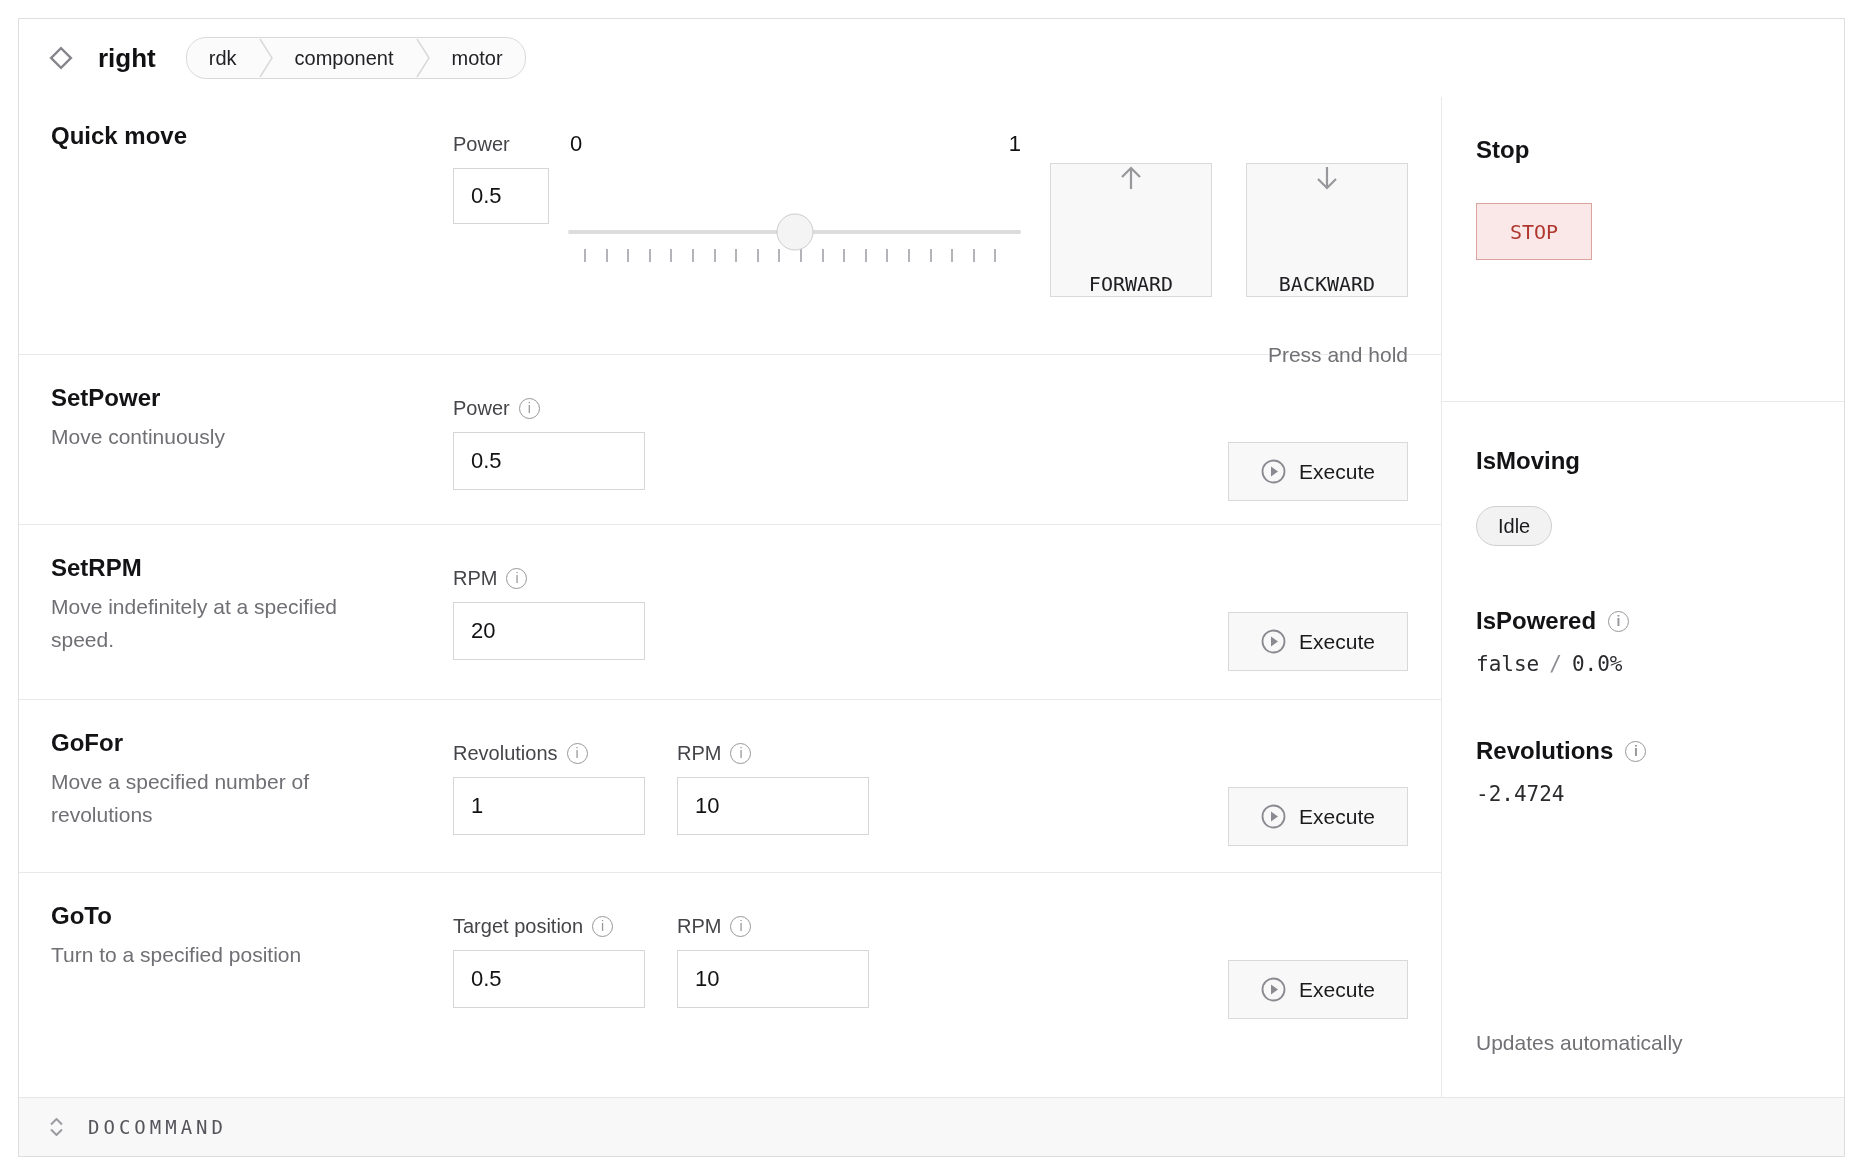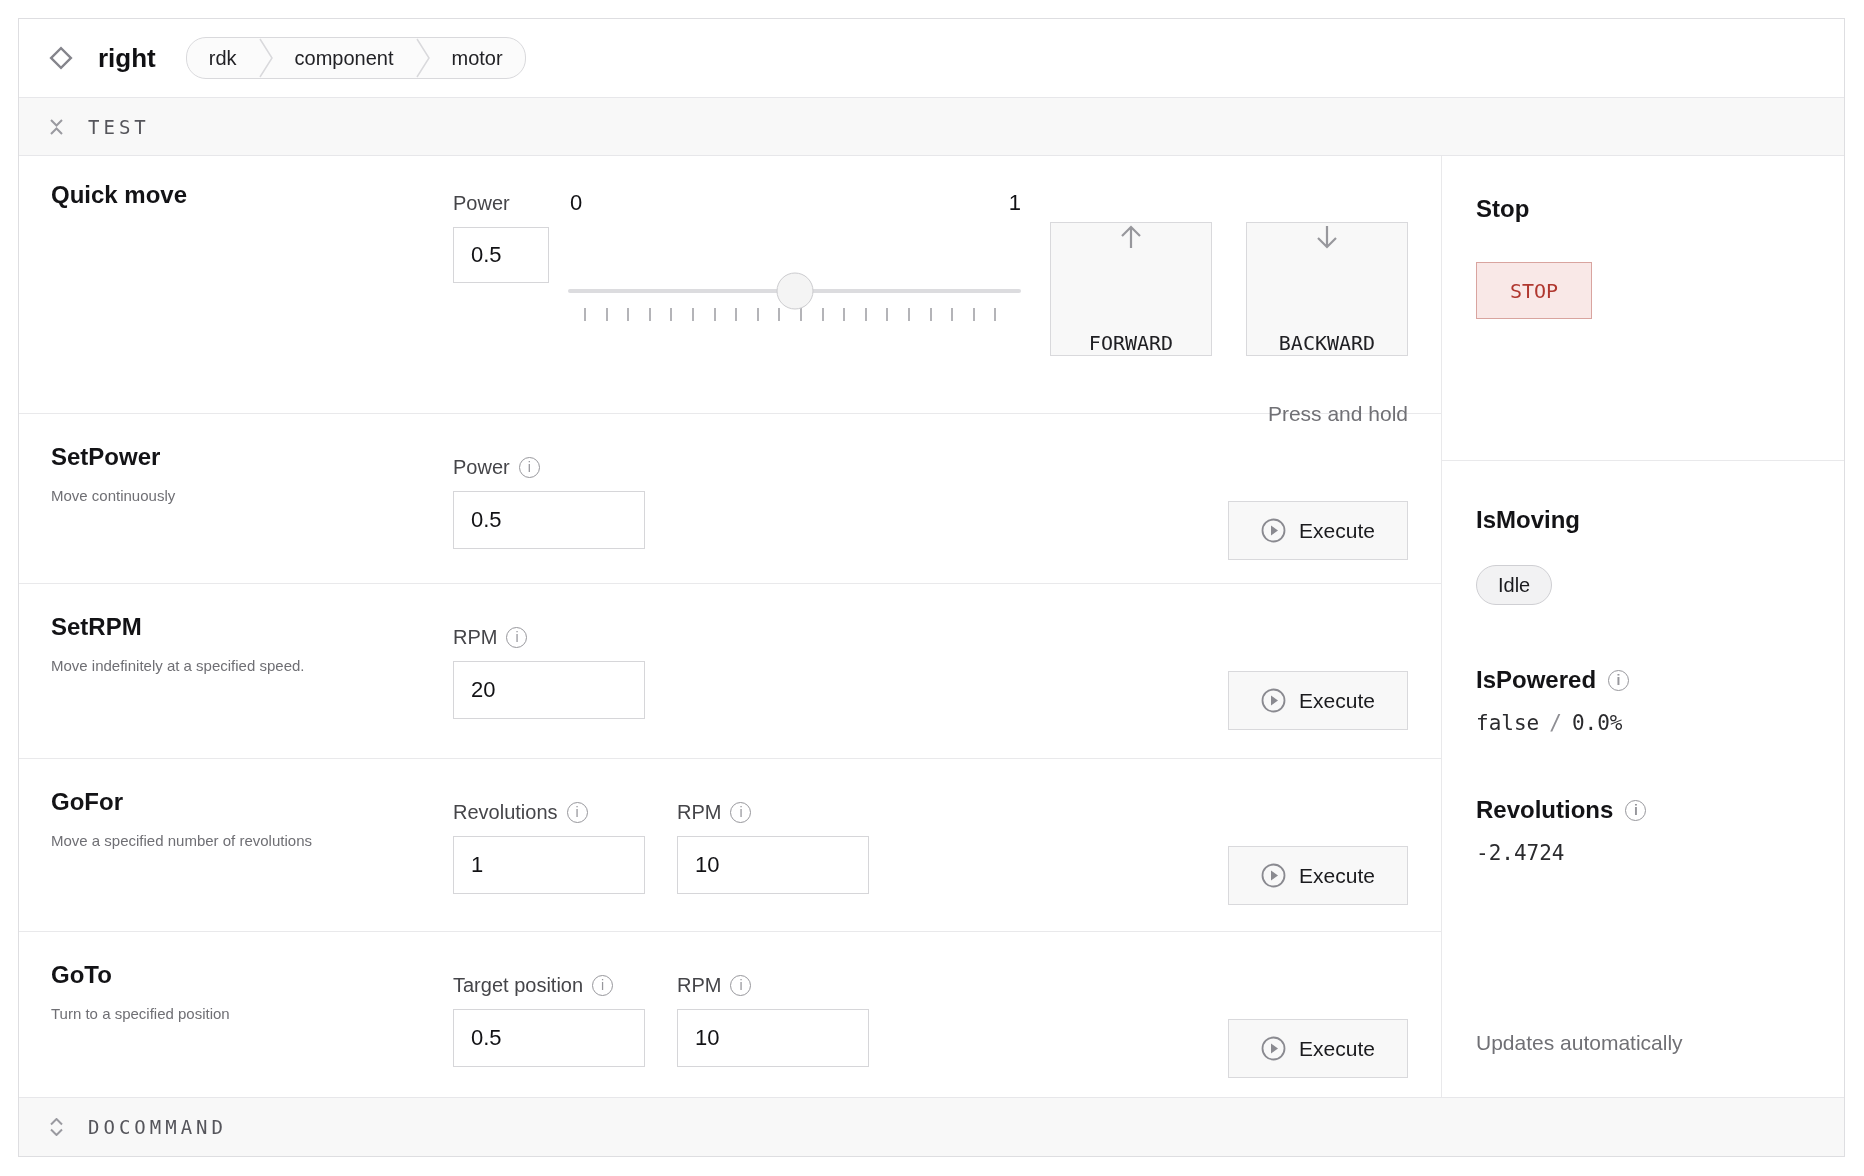--- a/index.html
+++ b/index.html
@@ -24,21 +24,21 @@
   .bar-label{font-family:"DejaVu Sans Mono",monospace;font-size:19px;letter-spacing:4px;color:#55555b;}
 
   
   .content{flex:1;display:flex;min-height:0;}
   .main{flex:1;display:flex;flex-direction:column;border-right:1px solid #e9e9eb;min-width:0;}
   .row{display:flex;align-items:flex-start;border-bottom:1px solid #e9e9eb;
        padding:0 33px 0 32px;box-sizing:border-box;}
   .row:last-child{border-bottom:none;flex:1;}
   .row-left{width:402px;flex:none;padding-top:28px;}
   .row-title{font-size:24px;font-weight:700;color:#131316;line-height:30px;}
-  .row-desc{font-size:15px;color:#6f6f74;line-height:33px;margin-top:7px;max-width:340px;}
+  .row-desc{font-size:21px;color:#6f6f74;line-height:33px;margin-top:7px;max-width:340px;}
   .fields{display:flex;gap:32px;padding-top:39px;}
   .field label{display:block;font-size:20px;color:#454549;line-height:28px;margin-bottom:10px;
                display:flex;align-items:center;gap:9px;}
   .tin{width:192px;height:58px;border:1px solid #d6d6d9;background:#fff;box-sizing:border-box;
        font-family:"Liberation Sans",sans-serif;font-size:22px;color:#121215;padding:0 0 0 17px;outline:none;}
   .info{width:21px;height:21px;border:1.5px solid #97979c;border-radius:50%;box-sizing:border-box;
         display:inline-flex;align-items:center;justify-content:center;color:#97979c;flex:none;}
   .info::after{content:"i";font-size:14px;font-family:"Liberation Sans",sans-serif;}
   .exec-wrap{margin-left:auto;margin-top:87px;}
   .exec{width:178px;height:57px;background:#f8f8f8;border:1px solid #d9d9dc;display:flex;
@@ -107,29 +107,20 @@
         <span class="crumb">component</span>
         <span class="crumb-sep">
           <svg width="14" height="40" viewBox="0 0 14 40">
               <path d="M1 1 L13 20 L1 39" fill="none" stroke="#d9d9dc" stroke-width="1.5"></path>
             </svg>
         </span>
         <span class="crumb">motor</span>
       </div>
     </div>
 
-    <div class="bar bar-top">
-      <span class="icon">
-        <svg width="17" height="18" viewBox="0 0 17 18">
-            <path d="M3 2 L8.5 7.5 L14 2" fill="none" stroke="#9a9aa0" stroke-width="2"></path>
-            <path d="M3 16 L8.5 10.5 L14 16" fill="none" stroke="#9a9aa0" stroke-width="2"></path>
-          </svg>
-      </span>
-      <span class="bar-label">TEST</span>
-    </div>
 
     <div class="content">
 
       <div class="main">
 
         <div class="row" style="height:258px;">
           <div class="row-left" style="padding-top:24px;">
             <div class="row-title">Quick move</div>
           </div>
           <div class="qm-fields">

